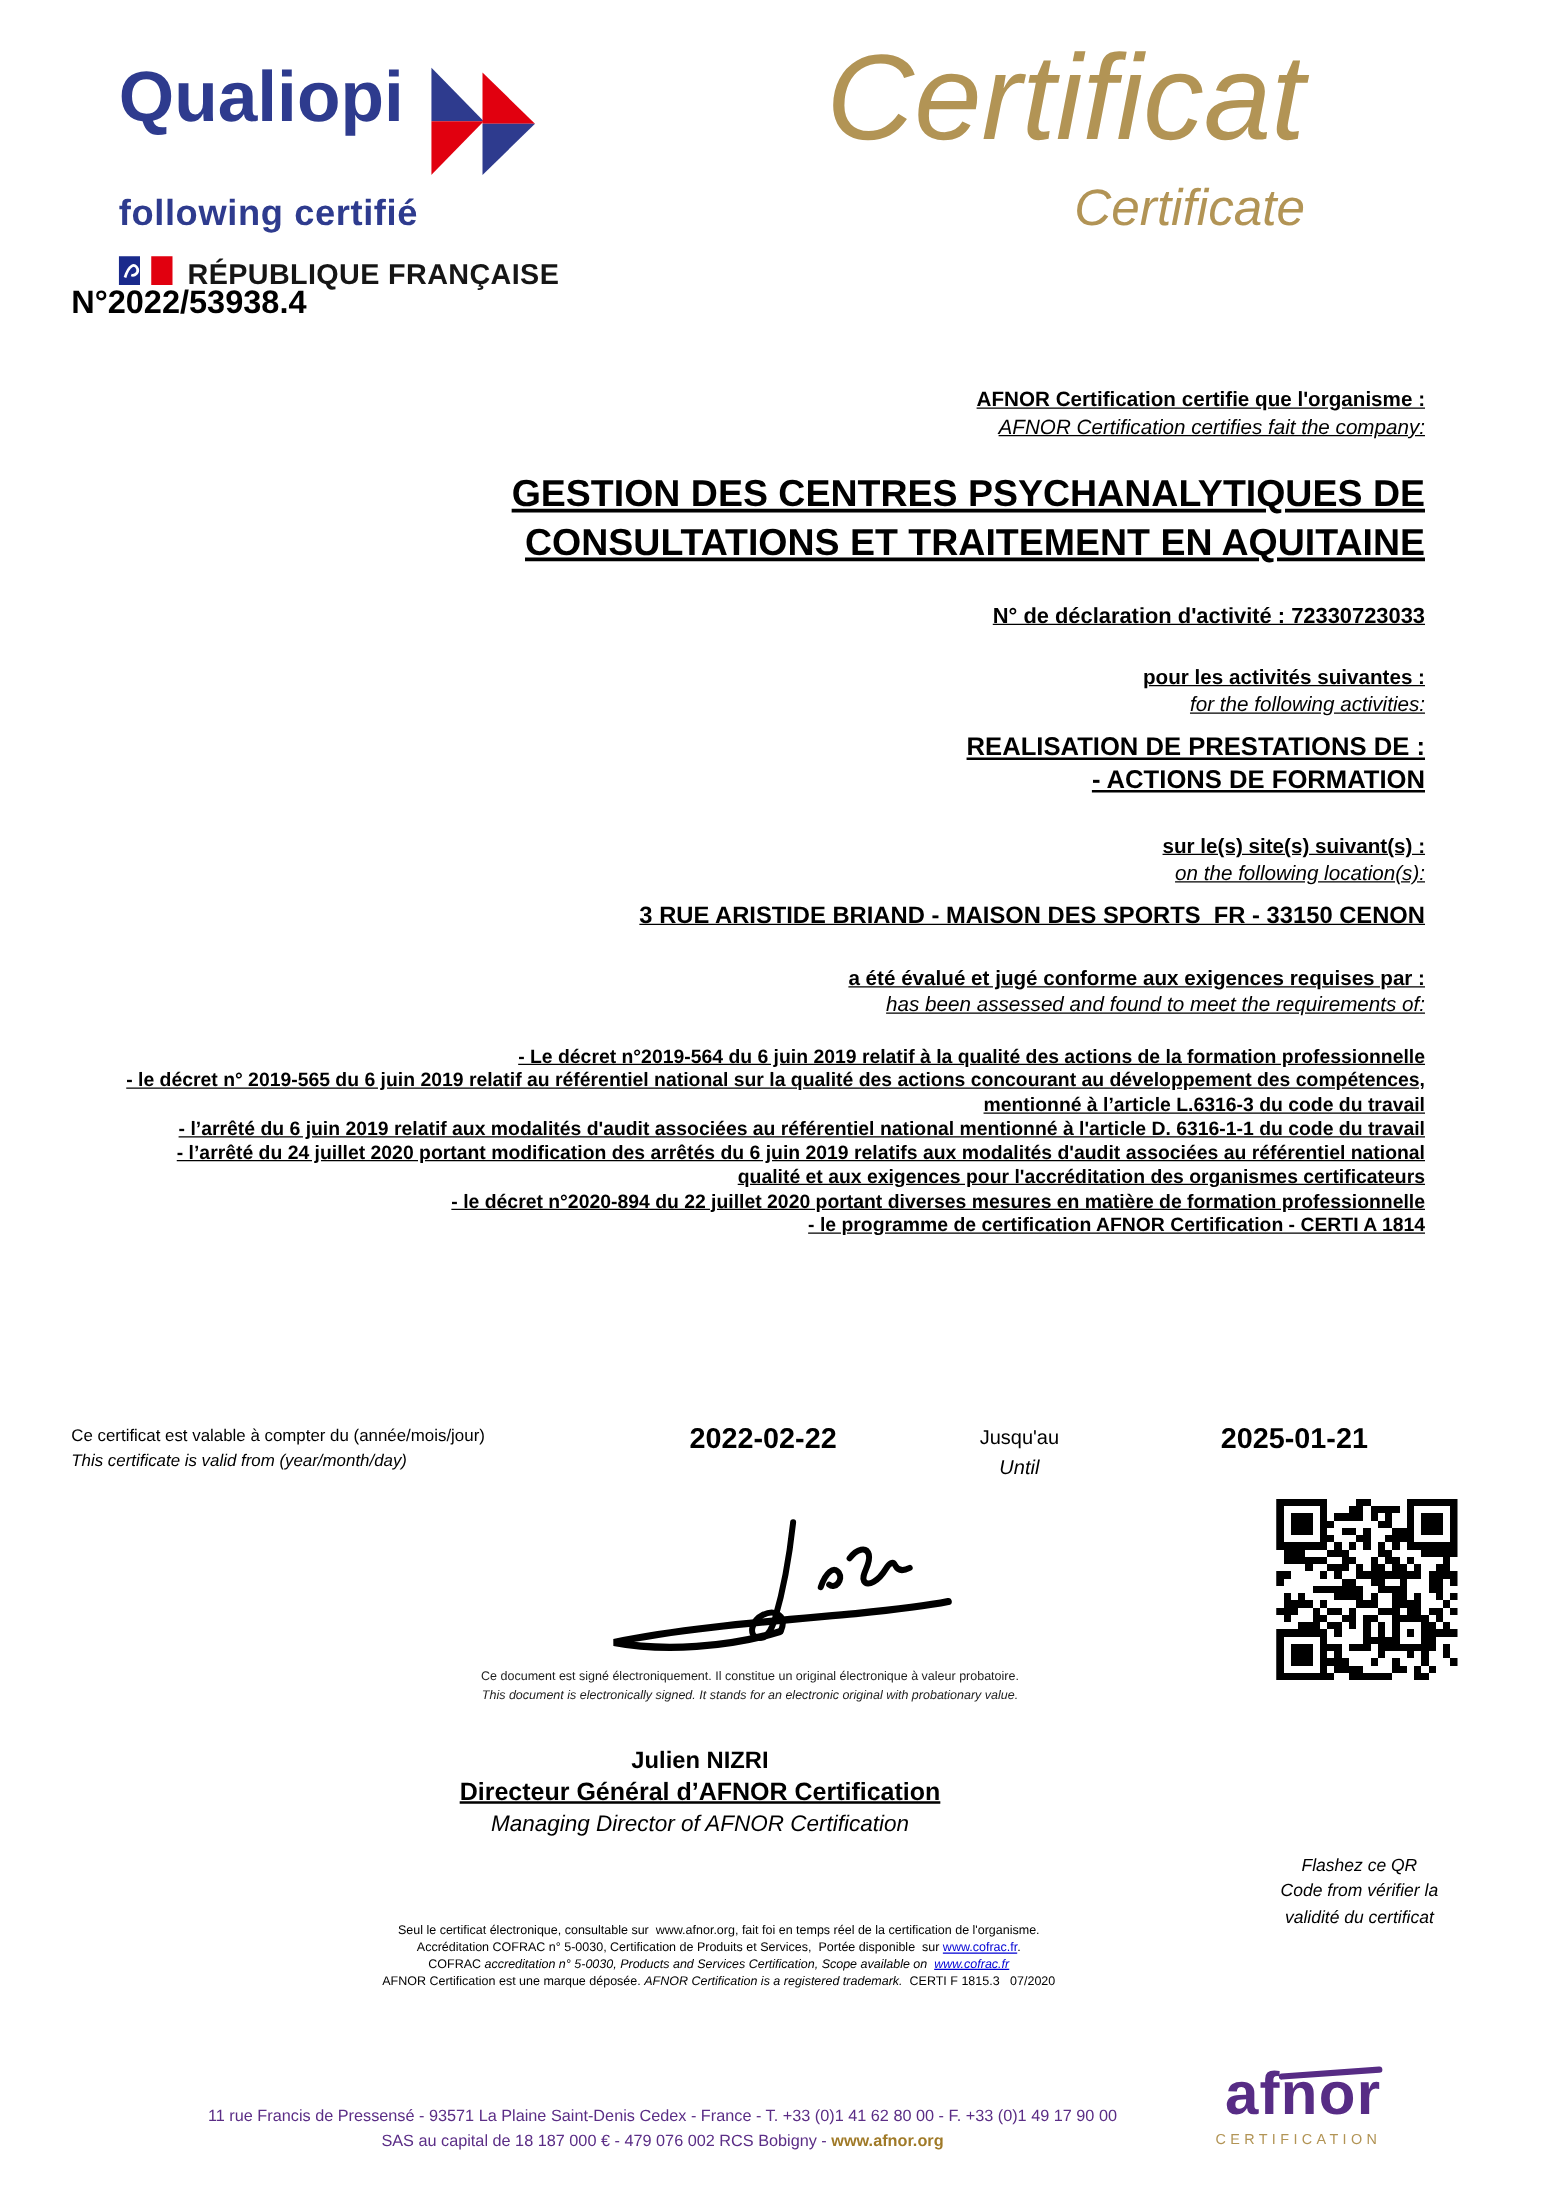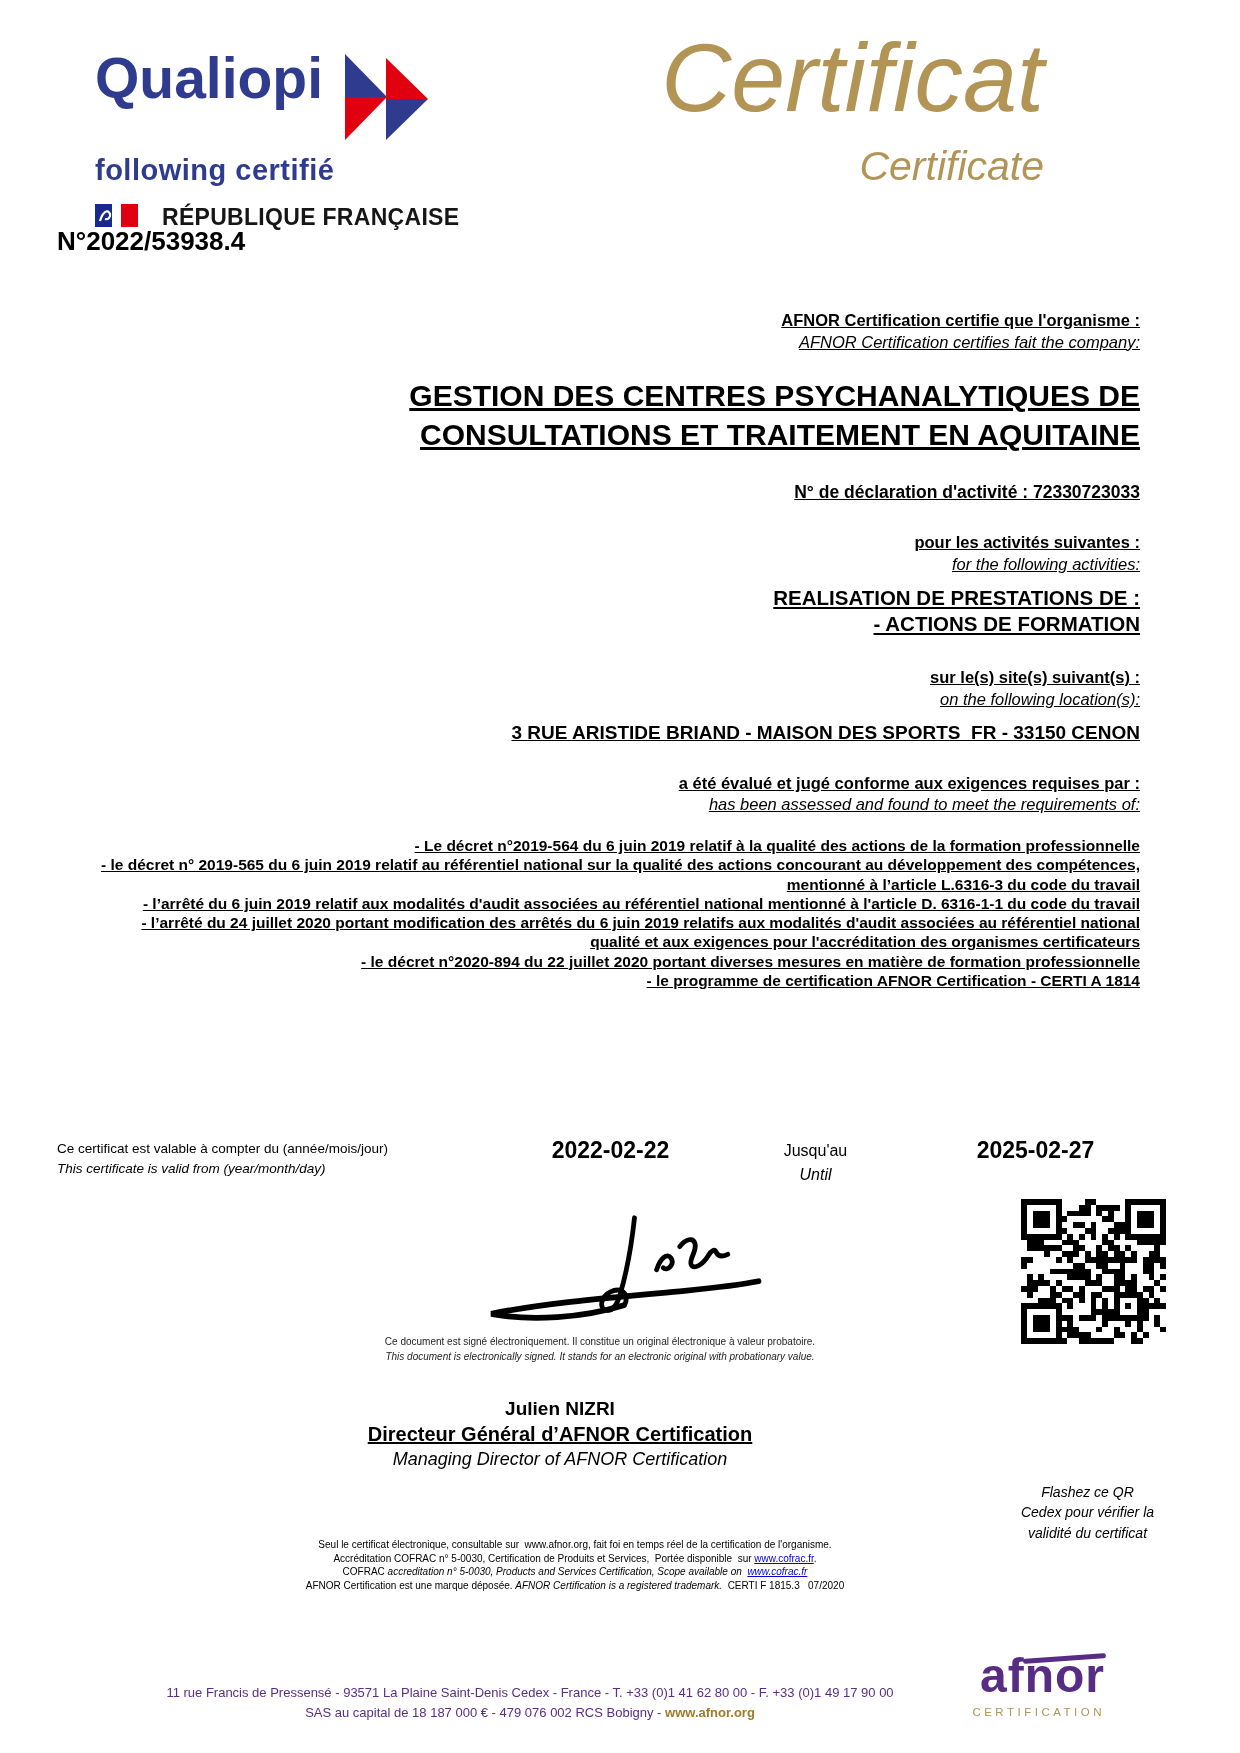--- a/index.html
+++ b/index.html
@@ -5,21 +5,21 @@
   html,body{margin:0;padding:0;background:#fff;}
   .page{position:relative;width:1240px;height:1753px;background:#fff;overflow:hidden;
         font-family:"Liberation Sans",sans-serif;color:#000;}
 
   
   .qualiopi{position:absolute;left:95px;top:50px;}
   .q-row1{display:flex;align-items:flex-start;}
   .q-brand{font-size:57px;font-weight:700;color:#2e3b8e;line-height:1;letter-spacing:0px;}
   .q-arrows{margin-left:22px;margin-top:4px;}
   .q-tagline{font-size:29px;font-weight:600;color:#2e3b8e;margin-top:6px;letter-spacing:0.5px;}
-  .q-rep{display:flex;align-items:center;gap:23px;margin-top:16px;}
+  .q-rep{display:flex;align-items:center;gap:11px;margin-top:16px;}
   .q-rep-text{font-size:23px;font-weight:700;color:#161616;letter-spacing:0.3px;}
 
   
   .cert-title{position:absolute;top:26px;right:196px;text-align:right;font-style:italic;}
   .cert-title-fr{font-size:97px;line-height:1.08;color:#b29455;}
   .cert-title-en{font-size:41px;margin-top:12px;color:#b29455;}
 
   .cert-number{position:absolute;left:57px;top:226px;font-size:26px;font-weight:700;}
 
   
@@ -150,21 +150,21 @@
 
   <div class="valid-label">
     <div>Ce certificat est valable à compter du (année/mois/jour)</div>
     <div class="it">This certificate is valid from (year/month/day)</div>
   </div>
   <div class="valid-from">2022-02-22</div>
   <div class="valid-until-label">
     <div>Jusqu'au</div>
     <div class="it">Until</div>
   </div>
-  <div class="valid-until">2025-02-27</div>
+  <div class="valid-until">2025-01-21</div>
 
   <div class="signature">
     <svg width="300" height="125" viewBox="0 0 300 130">
       <path d="M163 6 C160 34 155 62 148 86 C145 96 140 104 133 102 C126 100 128 88 138 83 C148 78 158 84 153 96" fill="none" stroke="#000" stroke-width="5" stroke-linecap="round"></path>
       <path d="M152 97 C110 110 55 114 14 106 C70 94 150 88 215 82 C245 79 272 76 292 72" fill="none" stroke="#000" stroke-width="6" stroke-linecap="round"></path>
       <path d="M186 60 C190 48 197 42 201 48 C205 54 198 62 193 58" fill="none" stroke="#000" stroke-width="5" stroke-linecap="round"></path>
       <path d="M210 36 C216 28 224 26 226 33 C228 41 219 50 222 55 C225 60 234 55 240 45 C243 40 246 38 248 42 C250 46 254 47 260 44" fill="none" stroke="#000" stroke-width="5" stroke-linecap="round"></path>
     </svg>
   </div>
 
@@ -510,21 +510,21 @@
         <rect x="63.8" y="139.2" width="5.8" height="5.8"></rect>
         <rect x="69.6" y="139.2" width="5.8" height="5.8"></rect>
         <rect x="75.39999999999999" y="139.2" width="5.8" height="5.8"></rect>
         <rect x="81.2" y="139.2" width="5.8" height="5.8"></rect>
         <rect x="87" y="139.2" width="5.8" height="5.8"></rect>
         <rect x="110.2" y="139.2" width="5.8" height="5.8"></rect>
         <rect x="116" y="139.2" width="5.8" height="5.8"></rect>
       </svg></div>
   <div class="qr-caption">
       <div>Flashez ce QR</div>
-      <div>Cedex pour vérifier la</div>
+      <div>Code from vérifier la</div>
       <div>validité du certificat</div>
     </div>
 
   <div class="fine-print">
       <div class="fp-line"><span>Seul le certificat électronique, consultable sur  www.afnor.org, fait foi en temps réel de la certification de l'organisme.</span></div>
       <div class="fp-line"><span>Accréditation COFRAC n° 5-0030, Certification de Produits et Services,  Portée disponible  sur </span><span class="link">www.cofrac.fr</span><span>.</span></div>
       <div class="fp-line"><span>COFRAC </span><span class="it">accreditation n° 5-0030, Products and Services Certification, Scope available on  </span><span class="it link">www.cofrac.fr</span></div>
       <div class="fp-line"><span>AFNOR Certification est une marque déposée. </span><span class="it">AFNOR Certification is a registered trademark.</span><span>  CERTI F 1815.3   07/2020</span></div>
     </div>
 

